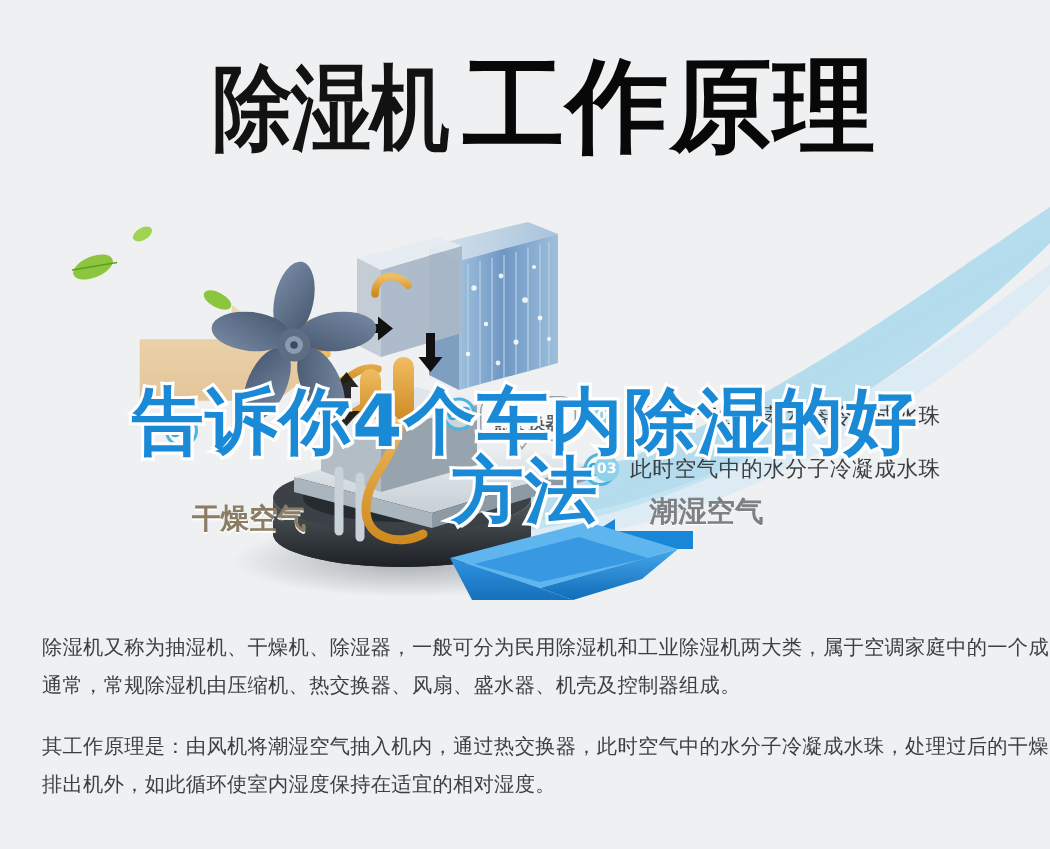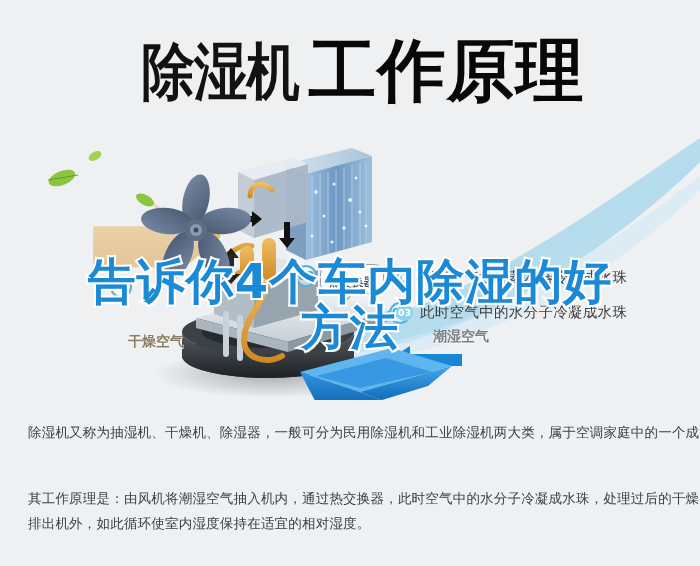--- a/index.html
+++ b/index.html
@@ -45,21 +45,21 @@
     border:2px solid #4fb3e0; color:#37a6de;
     font-size:12px; font-weight:700; line-height:19px;
     text-align:center; background:rgba(255,255,255,.55);
     font-family:"DejaVu Sans",sans-serif;
   }
   #badge01{ left:389px; top:184px; }
   #badge02{ left:295px; top:147px; }
   #badge03{ left:110px; top:158px; }
 
   .dlabel{
-    position:absolute; color:#6b6f72; font-size:14px;
+    position:absolute; color:#6b6f72; font-size:19px;
     font-weight:700; white-space:nowrap;
     text-shadow:0 1px 0 rgba(255,255,255,.9);
   }
   #lbl-humid{ left:388px; top:210px; color:#7d8184;margin-left:45px; }
   #lbl-dry  { left:128px; top:215px; color:#8a7d63; }
 
   .bubble{
     position:absolute; left:320px; top:146px;
     padding:10px 8px 3px; border:1.5px solid #9aa0a4;
     border-radius:10px; background:#f7f8f9;
@@ -331,20 +331,21 @@
     </div>
   </div>
 
   <div class="overlay">
     <div class="ov-line">告诉你4个车内除湿的好</div>
     <div class="ov-line">方法</div>
   </div>
 
   <div class="body-txt" id="para1">
     <div class="p-line">除湿机又称为抽湿机、干燥机、除湿器，一般可分为民用除湿机和工业除湿机两大类，属于空调家庭中的一个成员。</div>
+    <div class="p-line">通常，常规除湿机由压缩机、热交换器、风扇、盛水器、机壳及控制器组成。</div>
   </div>
 
   <div class="body-txt" id="para2">
     <div class="p-line">其工作原理是：由风机将潮湿空气抽入机内，通过热交换器，此时空气中的水分子冷凝成水珠，处理过后的干燥空气</div>
     <div class="p-line">排出机外，如此循环使室内湿度保持在适宜的相对湿度。</div>
   </div>
 
 </div>
 
 </body></html>

